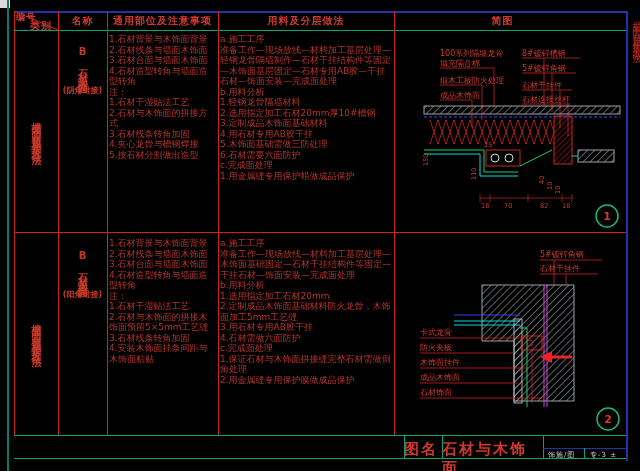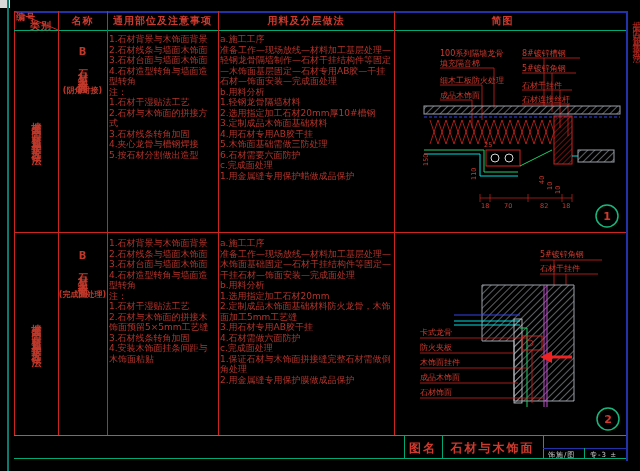--- a/index.html
+++ b/index.html
@@ -7,21 +7,21 @@
           font-family:"DejaVu Sans",sans-serif;}
   .abs{position:absolute;}
   .hline{position:absolute;height:1px;}
   .vline{position:absolute;width:1px;}
   .hdr{position:absolute;color:#cf3a2e;font-size:10px;font-weight:bold;text-align:center;letter-spacing:1px;}
   .cellTxt{position:absolute;color:#b5342c;font-size:9px;line-height:10.5px;white-space:pre-line;letter-spacing:0px;}
   .vtext{writing-mode:vertical-rl;text-orientation:upright;}
   .catCell{position:absolute;display:flex;align-items:center;justify-content:center;color:#c0392b;font-size:10px;letter-spacing:3px;font-weight:bold;}
   .nameCell{position:absolute;display:flex;flex-direction:column;align-items:center;justify-content:flex-start;padding-top:10px;color:#c0392b;font-weight:bold;}
   svg text{fill:#cf3a2e;font-family:"DejaVu Sans",sans-serif;}
-  .footTxt{position:absolute;color:#cf3a2e;font-size:12px;font-weight:bold;text-align:center;letter-spacing:2px;font-family:Liberation Mono, monospace;}
+  .footTxt{position:absolute;color:#cf3a2e;font-size:15px;font-weight:bold;letter-spacing:2px;font-family:Liberation Mono, monospace;}
   .logo{position:absolute;font-size:21px;font-weight:bold;letter-spacing:0px;z-index:5;font-family:"DejaVu Sans",sans-serif;}
   .meta{position:absolute;color:#cfcfcf;font-size:7px;z-index:6;letter-spacing:1px;}
   .strip{position:absolute;color:#b3261e;font-size:9px;letter-spacing:3px;}
 </style>
 </head>
 <body>
 
 <div id="canvas">
 
   <div class="abs" style="left:0;top:0;width:10px;height:8px;background:#d9d9d9;"></div>
@@ -83,21 +83,21 @@
 6.石材需要六面防护
 c.完成面处理
 1.用金属缝专用保护蜡做成品保护</div>
 
   <div class="catCell" style="left:14px;top:236px;width:44px;height:196px;">
     <span class="vtext">墙面不同材质相接工艺做法</span>
   </div>
   <div class="nameCell" style="left:58px;top:240px;width:49px;height:190px;">
     <span style="font-size:10px;">B</span>
     <span class="vtext" style="font-size:10px;letter-spacing:3px;margin-top:4px;">石材与木饰面</span>
-    <span style="font-size:8px;margin-top:6px;letter-spacing:0;">(完成面处理)</span>
+    <span style="font-size:8px;margin-top:6px;letter-spacing:0;">(阳角对接)</span>
   </div>
   <div class="cellTxt" style="left:109px;top:238px;width:106px;">1.石材背景与木饰面背景
 2.石材线条与墙面木饰面
 3.石材台面与墙面木饰面
 4.石材造型转角与墙面造型转角
 注：
 1.石材干湿贴法工艺
 2.石材与木饰面的拼接木饰面预留5×5mm工艺缝
 3.石材线条转角加固
 4.安装木饰面挂条间距与木饰面粘贴</div>

